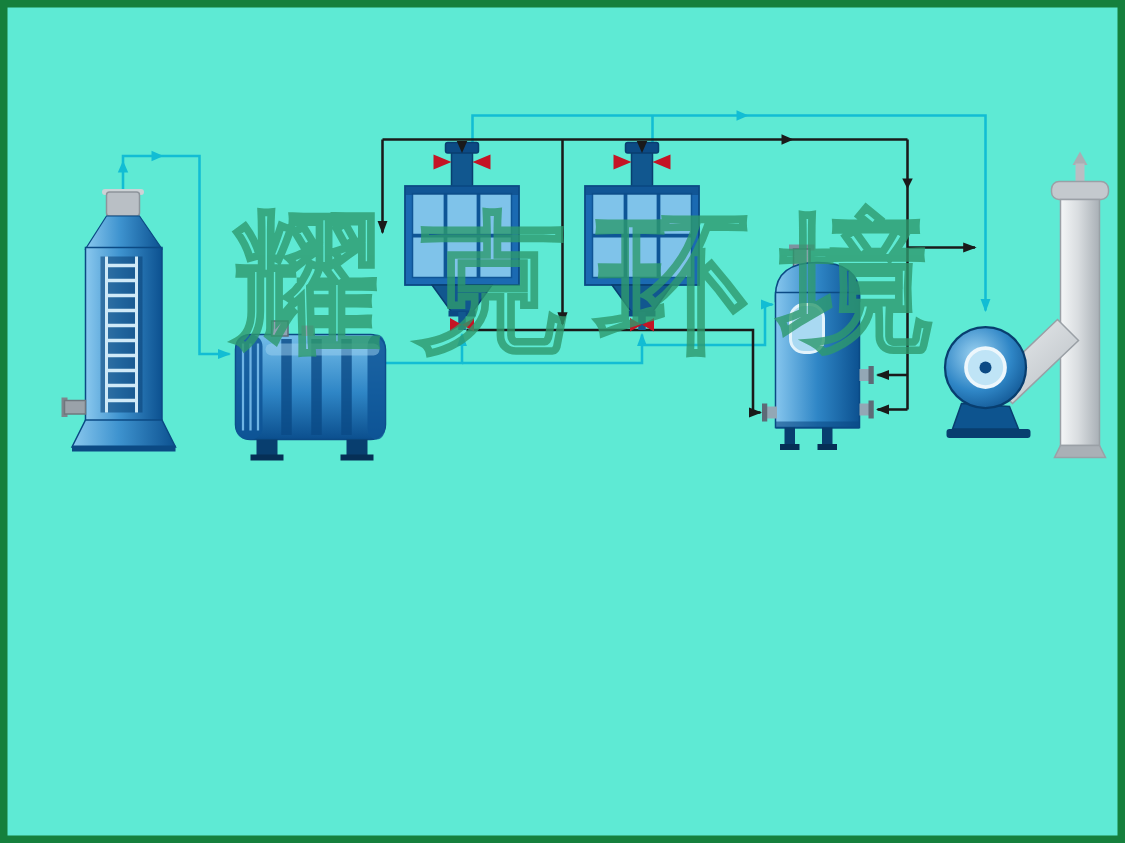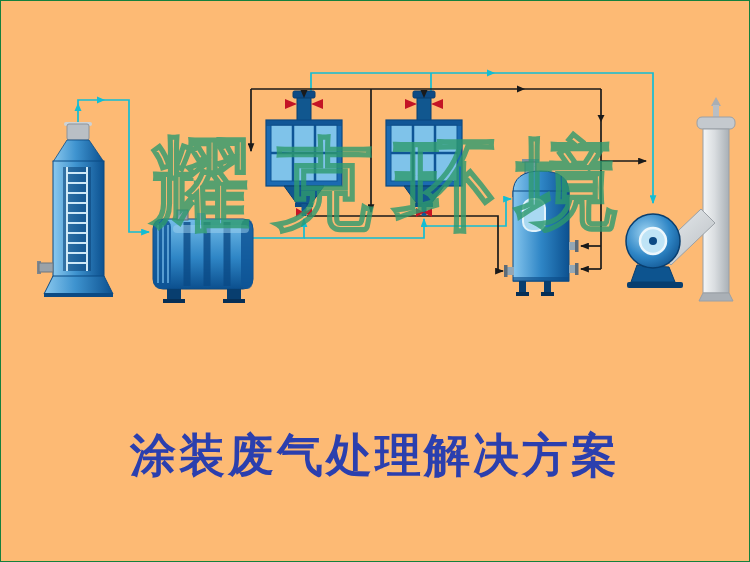--- a/index.html
+++ b/index.html
@@ -1,18 +1,18 @@
 <!DOCTYPE html>
 <html><head>
 <meta charset="utf-8">
 <style>
   html,body{margin:0;padding:0;background:#ffffff;}
   .frame{
-    position:relative;width:750px;height:562px;background:#fdba74;
-    border:1px solid #15803d;box-sizing:border-box;overflow:hidden;
+    position:relative;width:750px;height:562px;background:#5eead4;
+    border:5px solid #15803d;box-sizing:border-box;overflow:hidden;
     font-family:"Liberation Sans",sans-serif;
   }
   .frame svg{position:absolute;left:0;top:0;}
   .title{
     position:absolute;left:0;right:0;top:424px;text-align:center;
     font-family:"Liberation Serif","DejaVu Serif",serif;
     font-weight:bold;font-size:46px;letter-spacing:3px;color:#2b3fae;
     white-space:nowrap;
   }
 </style>
@@ -175,15 +175,14 @@
     <polygon points="636,264 668,266 674,281 630,281" fill="#0d548f" stroke="#083e6f"></polygon>
     <rect x="626" y="281" width="56" height="6" rx="2" fill="#083e6f"></rect>
     <circle cx="652" cy="240" r="27" fill="url(#gFan)" stroke="#083e6f" stroke-width="1.5"></circle>
     <circle cx="652" cy="240" r="13" fill="#bfe4f6" stroke="#edf7fc" stroke-width="2.5"></circle>
     <circle cx="652" cy="240" r="4" fill="#0c4a84"></circle>
   </g>
 
   <text x="150" y="218" font-size="100" letter-spacing="22" font-family="'Liberation Serif','DejaVu Serif',serif" font-weight="bold" fill="none" stroke="#2e9a6e" stroke-width="2" opacity="0.8">耀克环境</text>
 </svg>
 
-<div class="title">涂装废气处理解决方案</div>
 
 </div>
 
 </body></html>

